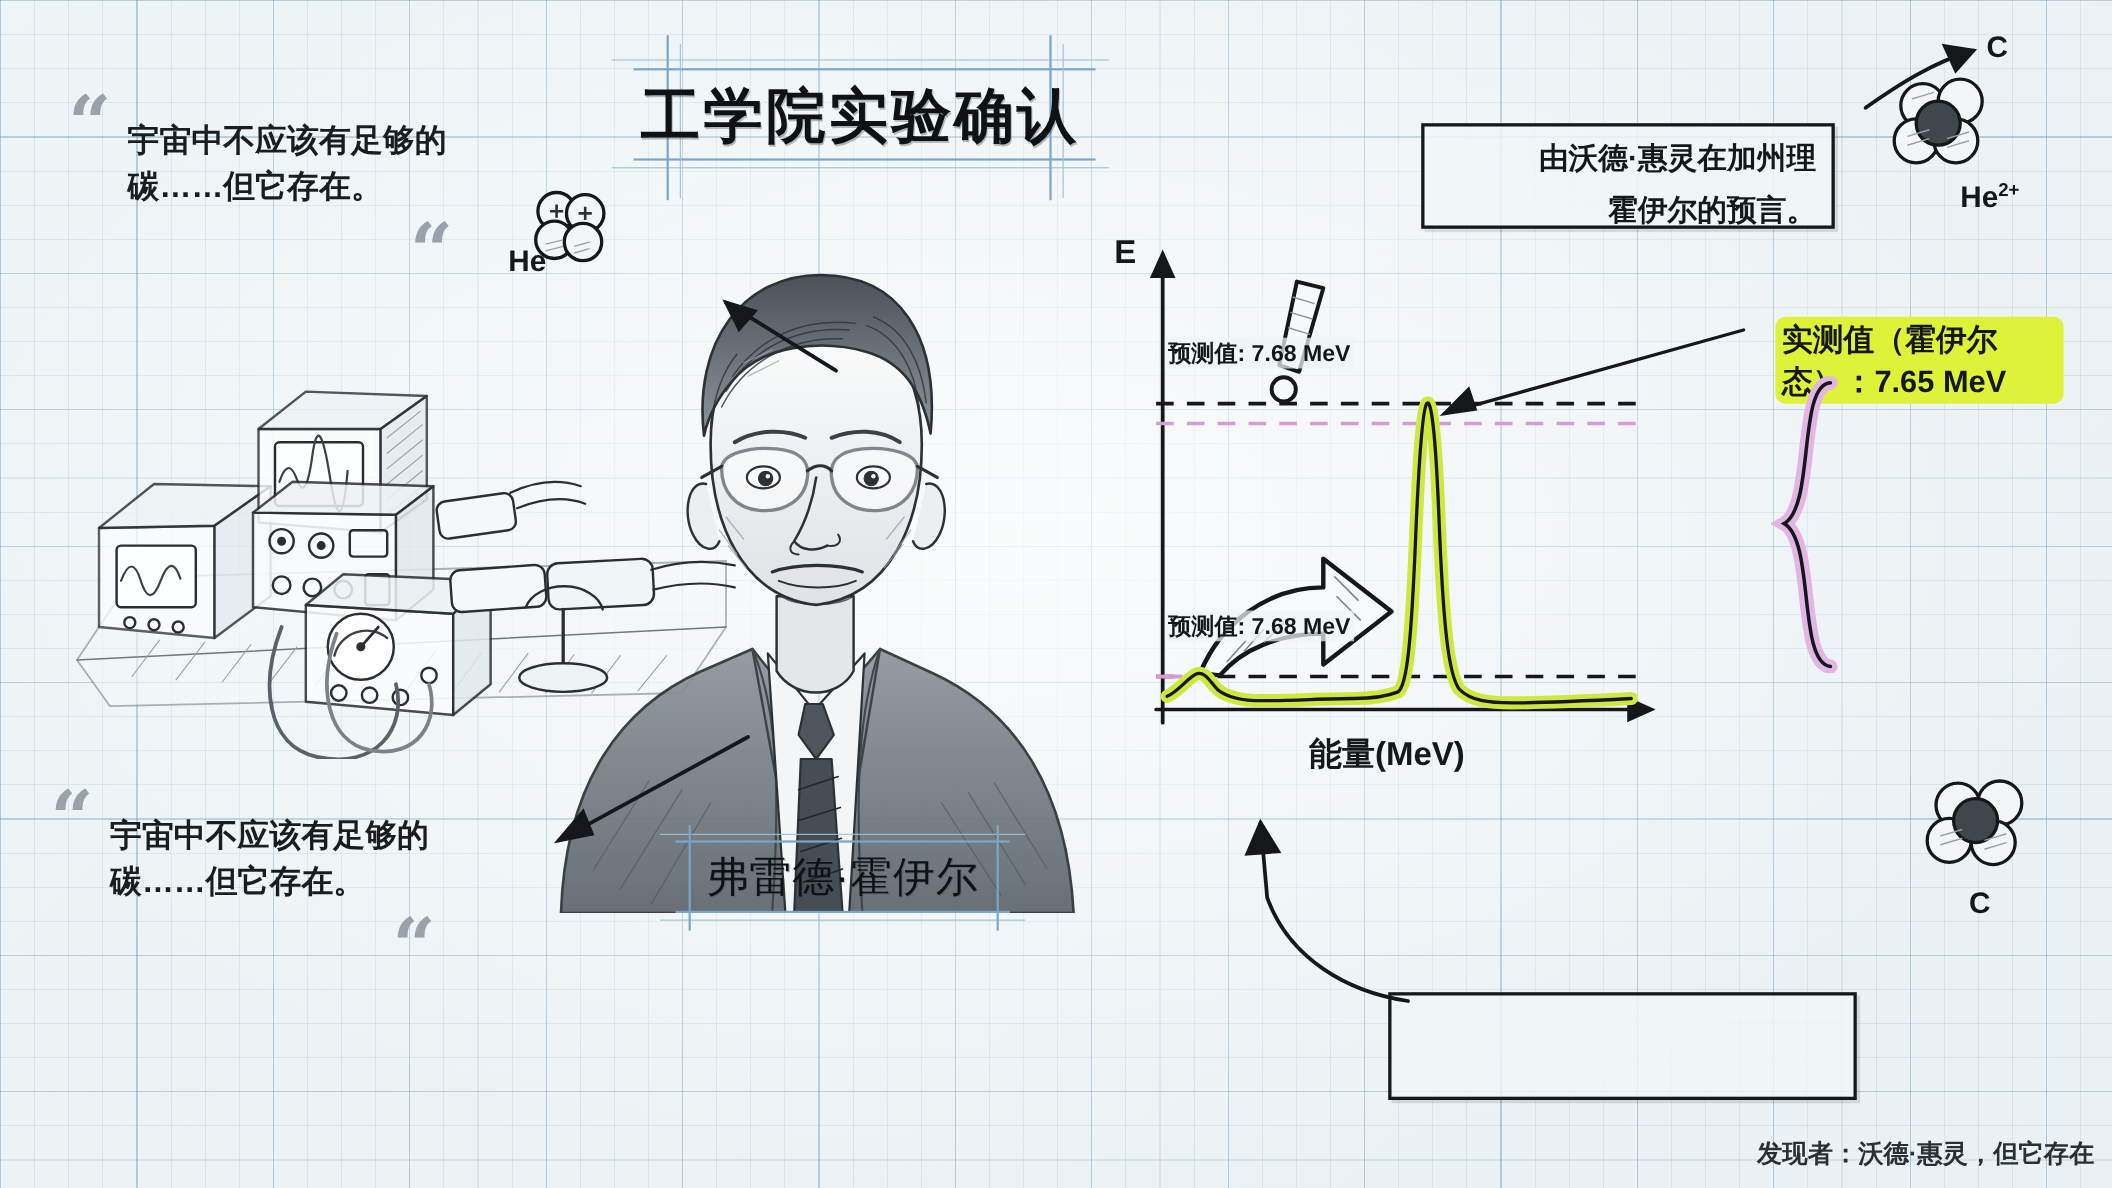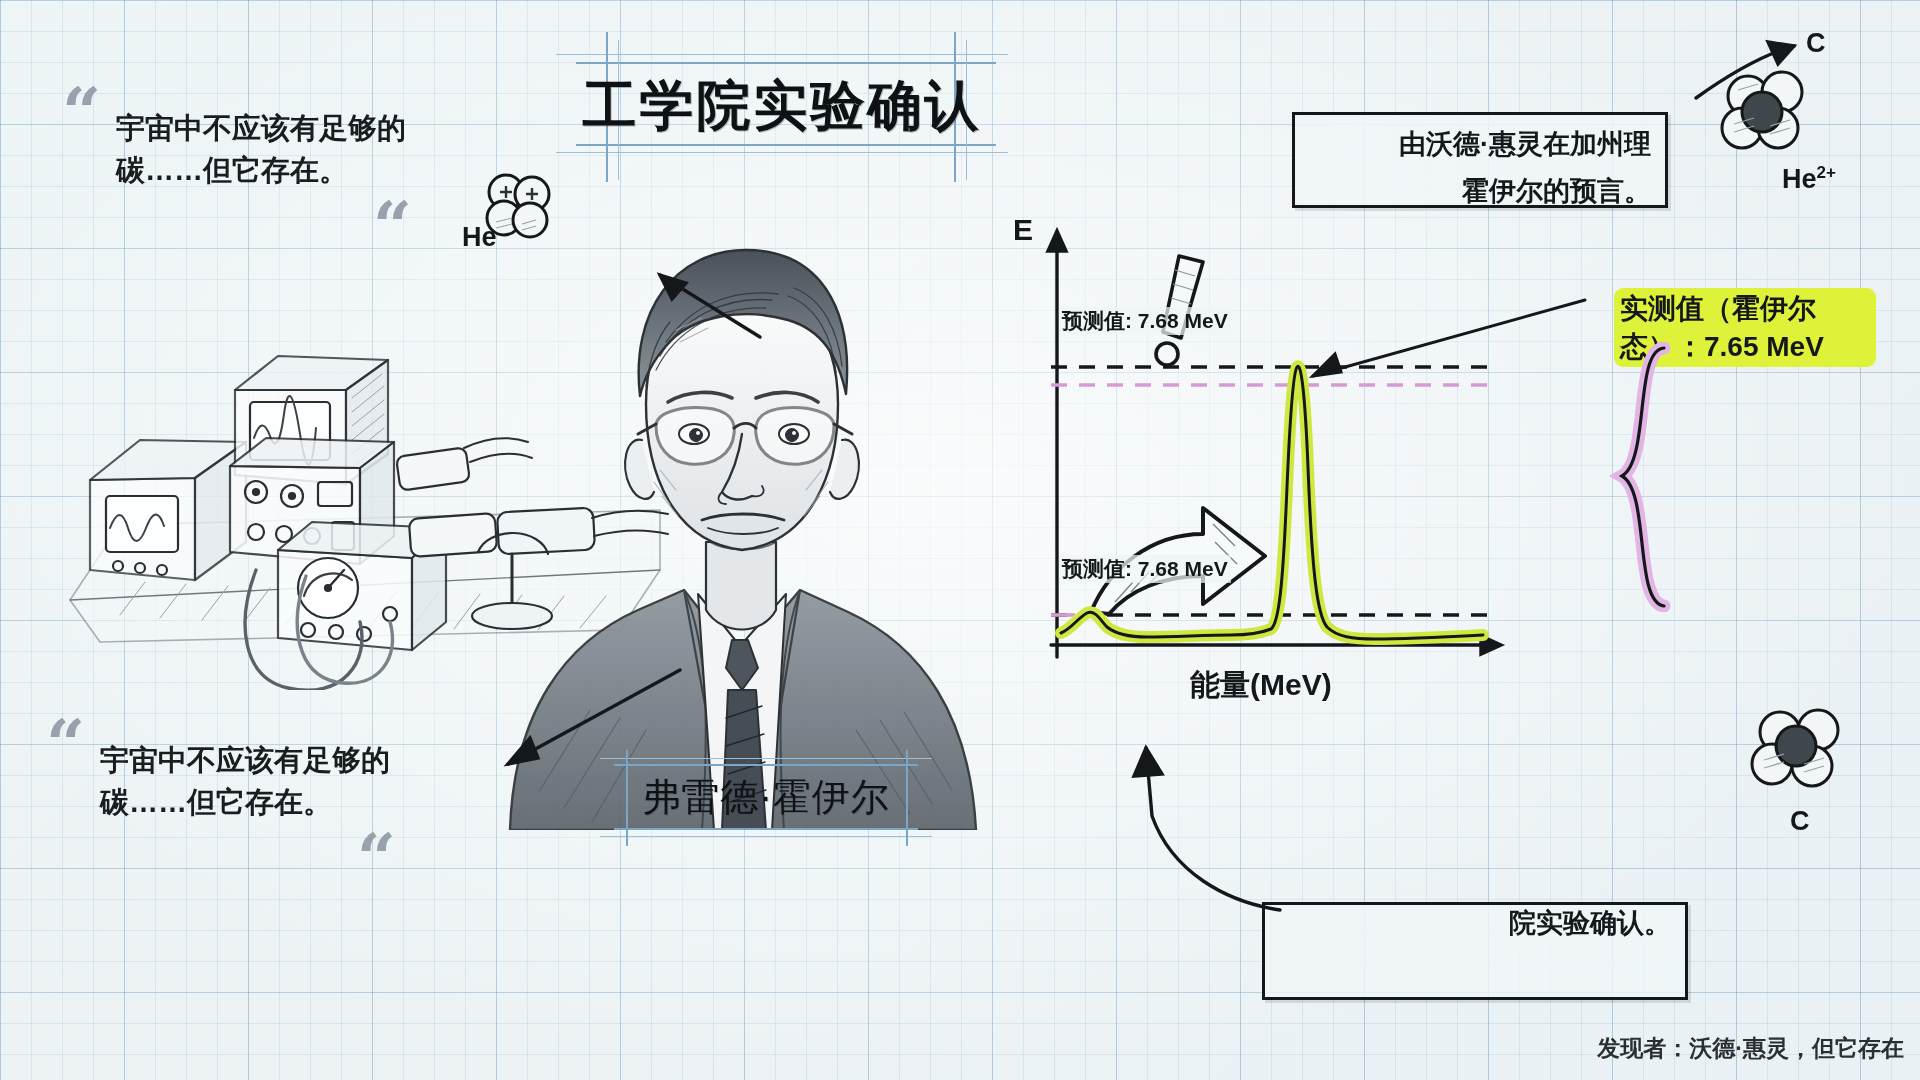--- a/index.html
+++ b/index.html
@@ -332,21 +332,20 @@
     <div class="quote-text" style="left:54px;top:72px;">碳……但它存在。</div>
     <div class="quote-mark close" style="left:310px;top:82px;">”</div>
   </div>
 
   <div class="callout" style="left:1292px;top:112px;width:370px;height:90px;">
     <div class="ct">由沃德·惠灵在加州理</div>
     <div class="ct" style="padding-top:0;">霍伊尔的预言。</div>
   </div>
 
   <div class="callout" style="left:1262px;top:902px;width:420px;height:92px;">
-    <div class="ct" style="padding-top:0;">院实验确认。</div>
   </div>
 
   <svg class="sketch-svg" style="left:630px;top:255px;" width="140" height="90" viewBox="0 0 140 90">
     <g fill="#15181b" stroke="#15181b" stroke-width="3.4" stroke-linecap="round">
       <path d="M130,82 L30,20" fill="none"></path>
       <path d="M30,20 L56,28 L42,44 Z"></path>
     </g>
   </svg>
 
   <svg class="sketch-svg" style="left:480px;top:660px;" width="210" height="120" viewBox="0 0 210 120">

